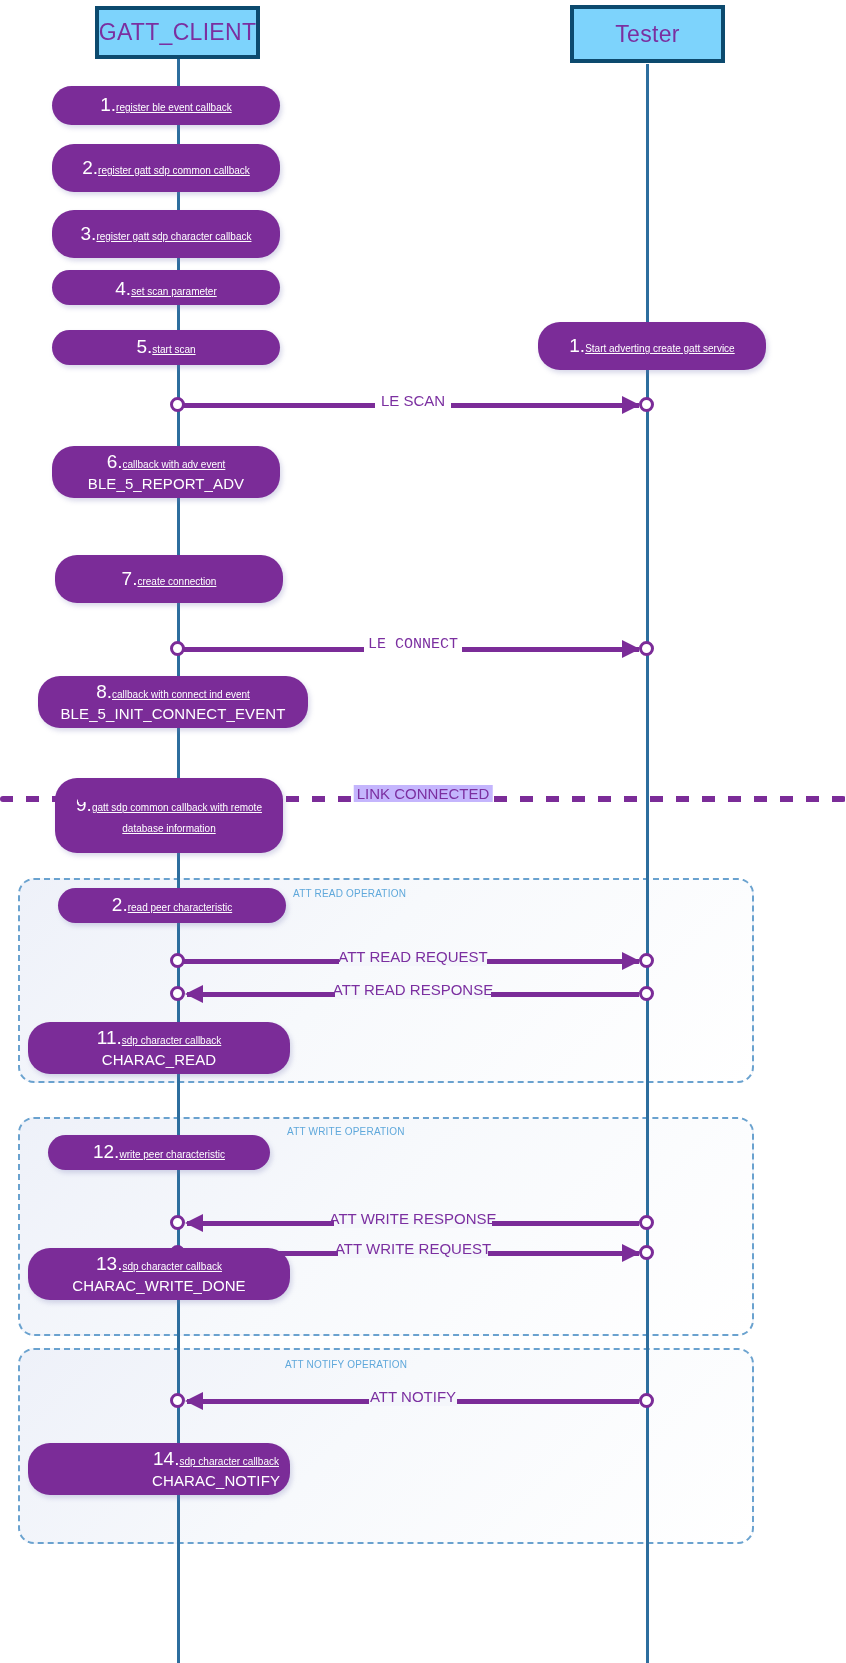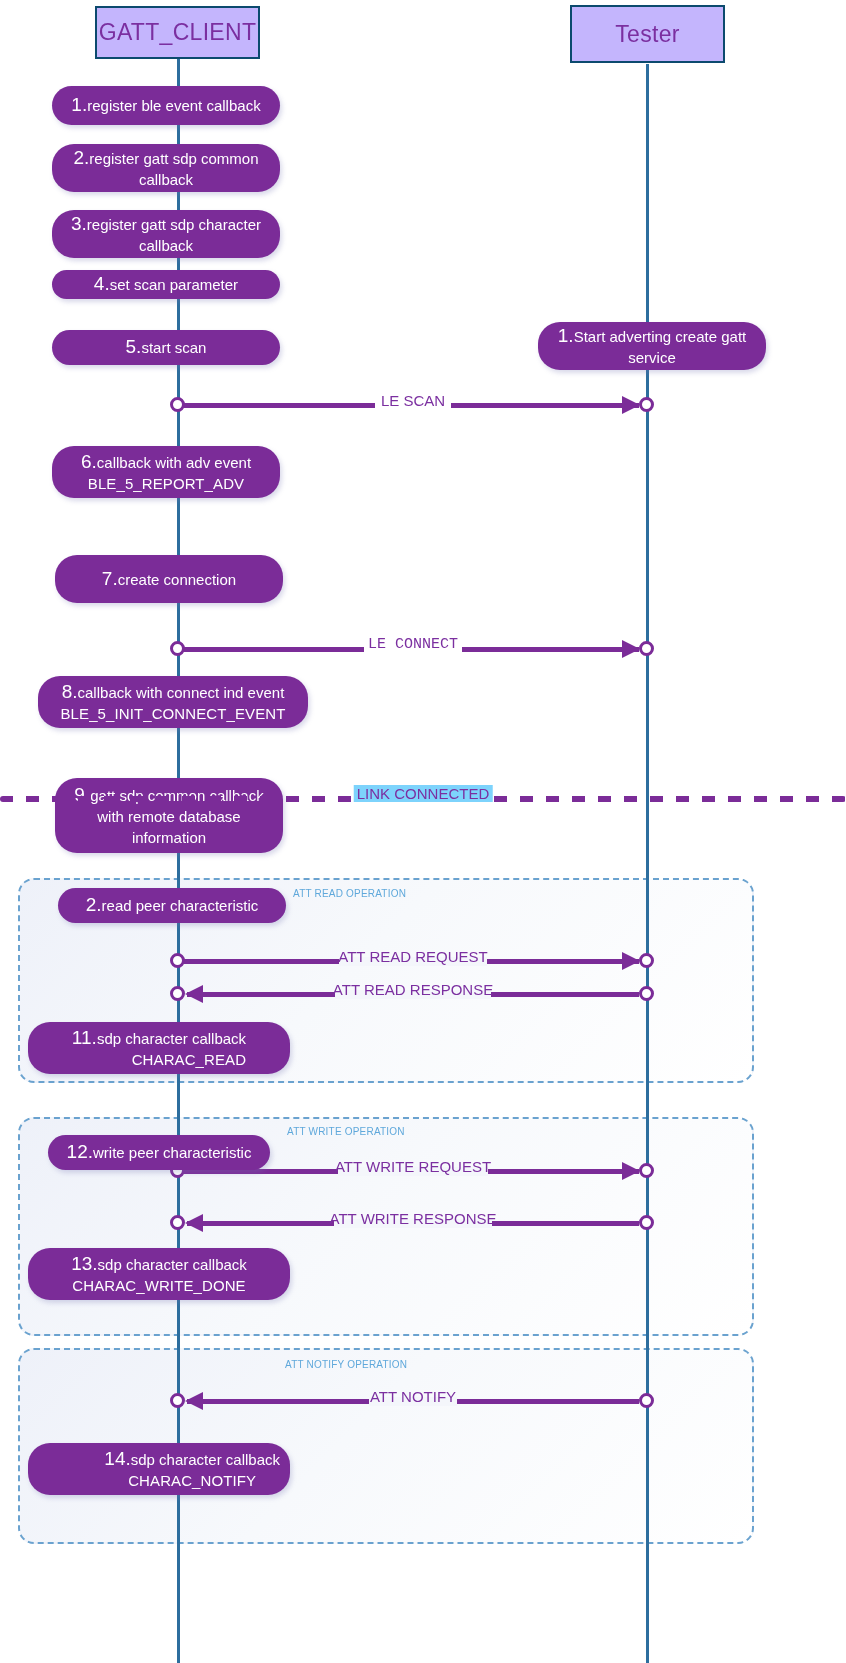--- a/index.html
+++ b/index.html
@@ -24,22 +24,22 @@
     position: absolute;
     width: 3px;
     background: #2d6e9e;
     z-index: 1;
   }
 
   
   .actor-box {
     position: absolute;
     box-sizing: border-box;
-    background: #c4b5fd;
-    border: 2px solid #0c4a6e;
+    background: #7dd3fc;
+    border: 4px solid #0c4a6e;
     display: flex;
     align-items: center;
     justify-content: center;
     z-index: 5;
   }
   .actor-label {
     color: #7b2fa0;
     font-size: 23px;
     letter-spacing: 0.3px;
     white-space: nowrap;
@@ -59,21 +59,22 @@
     z-index: 6;
     box-shadow: 2px 3px 5px rgba(120, 120, 180, 0.28);
     padding: 4px 10px;
     line-height: 1.28;
   }
   .pill .num {
     font-size: 19px;
     vertical-align: baseline;
   }
   .pill .txt {
-    font-size: 15px;
+    font-size: 10px;
+    text-decoration: underline;
   }
   .pill .txt-mono {
     font-size: 15px;
     letter-spacing: 0.1px;
   }
 
   
   .msg {
     position: absolute;
     height: 22px;
@@ -156,21 +157,21 @@
       to right,
       #7b2c98 0px, #7b2c98 13px,
       rgba(0,0,0,0) 13px, rgba(0,0,0,0) 26px);
     border-radius: 3px;
   }
   .divider .divider-label {
     position: absolute;
     top: -3px;
     left: 50%;
     transform: translateX(-50%);
-    background: #7dd3fc;
+    background: #c4b5fd;
     color: #7b2fa0;
     font-size: 15px;
     padding: 0 3px;
     white-space: nowrap;
   }
 
   
   .frame {
     position: absolute;
     box-sizing: border-box;
@@ -212,21 +213,21 @@
   </div>
 
   <div class="pill" style="left:52px; top:144px; width:228px; height:48px;">
     <span><span class="num">2.</span><span class="txt">register gatt sdp common callback</span></span>
   </div>
 
   <div class="pill" style="left:52px; top:210px; width:228px; height:48px;">
     <span><span class="num">3.</span><span class="txt">register gatt sdp character callback</span></span>
   </div>
 
-  <div class="pill" style="left:52px; top:270px; width:228px; height:29px;">
+  <div class="pill" style="left:52px; top:270px; width:228px; height:35px;align-items:flex-end;">
     <span><span class="num">4.</span><span class="txt">set scan parameter</span></span>
   </div>
 
   <div class="pill" style="left:52px; top:330px; width:228px; height:35px;">
     <span><span class="num">5.</span><span class="txt">start scan</span></span>
   </div>
 
   <div class="pill" style="left:538px; top:322px; width:228px; height:48px;">
     <span><span class="num">1.</span><span class="txt">Start adverting create gatt service</span></span>
   </div>
@@ -250,21 +251,21 @@
   </div>
 
   <div class="pill" style="left:55px; top:778px; width:228px; height:75px;">
     <span><span class="num">9.</span><span class="txt">gatt sdp common callback with remote database information</span></span>
   </div>
 
   <div class="pill" style="left:58px; top:888px; width:228px; height:35px;">
     <span><span class="num">2.</span><span class="txt">read peer characteristic</span></span>
   </div>
 
-  <div class="pill" style="left:28px; top:1022px; width:262px; height:52px;text-align:right;">
+  <div class="pill" style="left:28px; top:1022px; width:262px; height:52px;">
     <span>
       <span class="num">11.</span><span class="txt">sdp character callback</span><br>
       <span class="txt-mono">CHARAC_READ</span>
     </span>
   </div>
 
   <div class="pill" style="left:48px; top:1135px; width:222px; height:35px;">
     <span><span class="num">12.</span><span class="txt">write peer characteristic</span></span>
   </div>
 
@@ -311,21 +312,21 @@
 
   <div class="msg in-frame" style="left:170px; top:983px; width:486px;">
     <div class="bar" style="left:17px; width:452px;"></div>
     <div class="endpoint" style="left:0px;"></div>
     <div class="arrowhead left" style="left:15px;"></div>
     <div class="endpoint" style="left:469px;"></div>
     <div class="label-mask" style="width:156px;"></div>
     <div class="msg-label">ATT READ RESPONSE</div>
   </div>
 
-  <div class="msg in-frame" style="left:170px; top:1160px; width:486px;">
+  <div class="msg in-frame" style="left:170px; top:1242px; width:486px;">
     <div class="bar" style="left:7px; width:462px;"></div>
     <div class="endpoint" style="left:0px;"></div>
     <div class="arrowhead right" style="left:452px;"></div>
     <div class="endpoint" style="left:469px;"></div>
     <div class="label-mask" style="width:150px;"></div>
     <div class="msg-label">ATT WRITE REQUEST</div>
   </div>
 
   <div class="msg in-frame" style="left:170px; top:1212px; width:486px;">
     <div class="bar" style="left:17px; width:452px;"></div>

